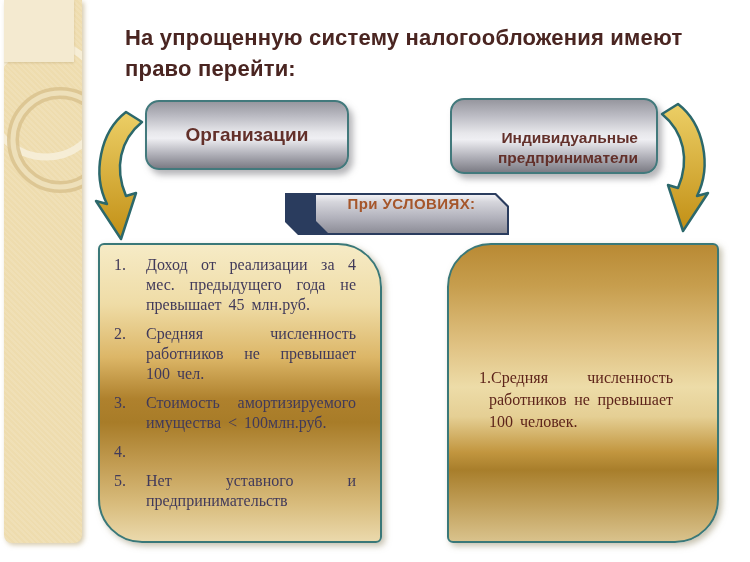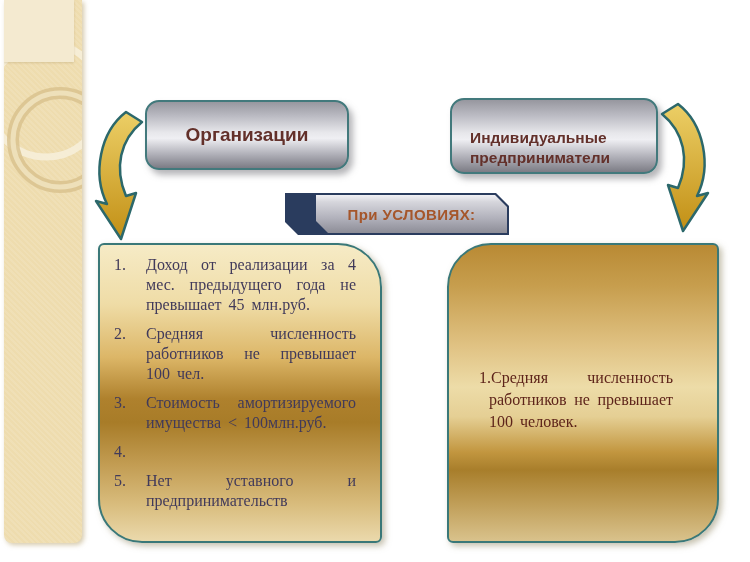--- a/index.html
+++ b/index.html
@@ -18,36 +18,36 @@
 
   
   .title{position:absolute;left:125px;top:22px;width:610px;
          color:#4A2521;font-size:22px;font-weight:bold;line-height:31px;letter-spacing:.2px;}
   .title div{white-space:nowrap;}
 
   
   .metal{position:absolute;border:2px solid #42797C;border-radius:14px;
          background:linear-gradient(180deg,#97979F 0%,#BCBCC4 22%,#E7E7EB 46%,#EFEFF3 55%,#B3B3BB 78%,#7C7C85 100%);
          box-shadow:4px 5px 6px rgba(110,110,115,.5);
-         display:flex;align-items:center;justify-content:center;text-align:left;}
+         display:flex;align-items:center;justify-content:center;text-align:right;}
   .metal .lbl{color:#63302A;font-weight:bold;}
   .box-org{left:145px;top:100px;width:200px;height:66px;}
   .box-org .lbl{font-size:19px;}
   .box-ip{left:450px;top:98px;width:204px;height:72px;}
   .box-ip .lbl{font-size:15.5px;line-height:20px;padding:0 18px;margin-top:23px;}
 
   
   .cond-outer{position:absolute;left:285px;top:193px;width:224px;height:42px;
          background:#2A3C5E;
          clip-path:polygon(0 0,calc(100% - 13px) 0,100% 13px,100% 100%,13px 100%,0 calc(100% - 13px));
          filter:drop-shadow(3px 4px 3px rgba(120,120,125,.55));}
   .cond-inner{position:absolute;inset:2px;
          background:linear-gradient(180deg,#F1F1F5 0%,#D6D6DC 18%,#B2B2BC 60%,#8D8D97 100%);
          clip-path:polygon(0 0,calc(100% - 12px) 0,100% 12px,100% 100%,12px 100%,0 calc(100% - 12px));
-         display:flex;align-items:center;justify-content:center;margin-left:29px;}
+         display:flex;justify-content:center;margin-left:29px;}
   .cond-inner .lbl{color:#A5562B;font-weight:bold;font-size:15px;letter-spacing:.4px;}
 
   
   .gold{position:absolute;border:2.5px solid #3A7878;
         box-shadow:3px 3px 6px rgba(150,140,105,.55);
         font-family:"Liberation Serif",serif;}
   .panel-left{left:98px;top:243px;width:284px;height:300px;
         border-radius:6px 44px 6px 44px;box-sizing:border-box;
         background:linear-gradient(180deg,#F6EBC6 0%,#EFDCA6 20%,#DCB667 38%,#AF812D 52%,#A87C28 60%,#C29C52 74%,#D9BD7E 88%,#EBD9AC 100%);
         padding:10px 0 8px 14px;}
@@ -76,20 +76,24 @@
   <div class="sidebar">
     <div class="texture"></div>
     <svg width="78" height="543" viewBox="0 0 78 543">
       <circle cx="42" cy="100" r="57" fill="none" stroke="#F7F0DC" stroke-width="7" opacity="0.85"></circle>
       <circle cx="56" cy="140" r="47" fill="none" stroke="#D8C08C" stroke-width="12" opacity="0.8"></circle>
       <circle cx="56" cy="140" r="47" fill="none" stroke="#EFE2BE" stroke-width="5" opacity="0.9"></circle>
     </svg>
     <div class="topsquare"></div>
   </div>
 
+  <div class="title">
+    <div>На упрощенную систему налогообложения имеют</div>
+    <div>право перейти:</div>
+  </div>
 
   <div class="metal box-org">
     <span class="lbl">Организации</span>
   </div>
 
   <div class="metal box-ip">
     <span class="lbl">Индивидуальные предприниматели</span>
   </div>
 
   <div class="cond-outer">

